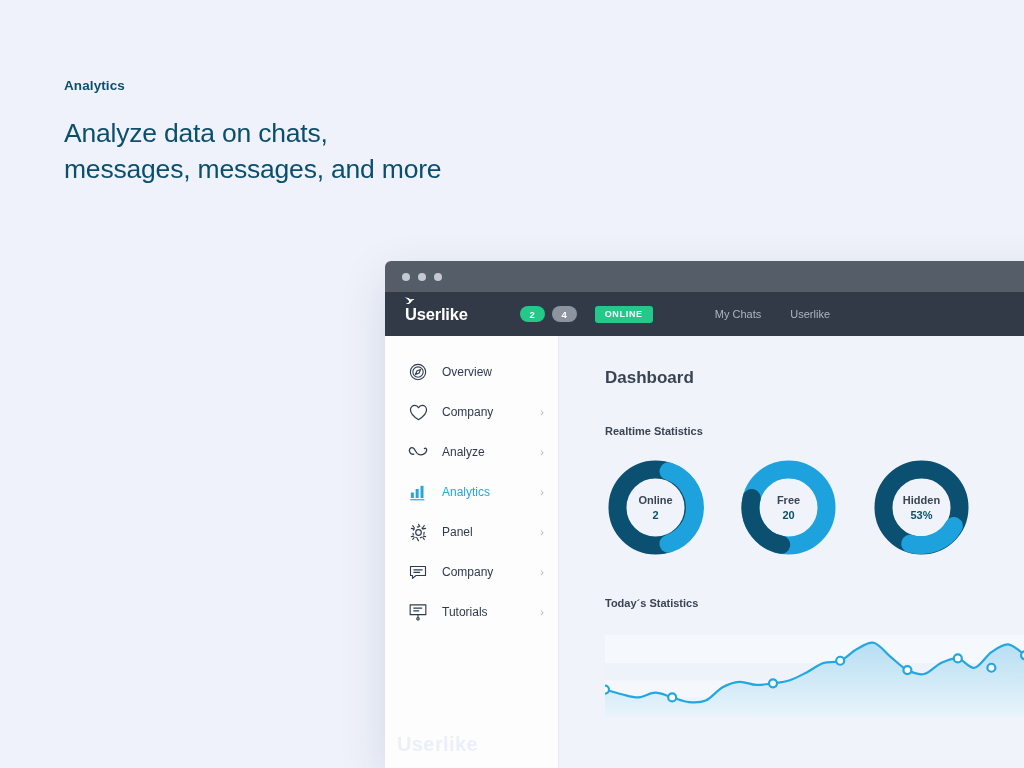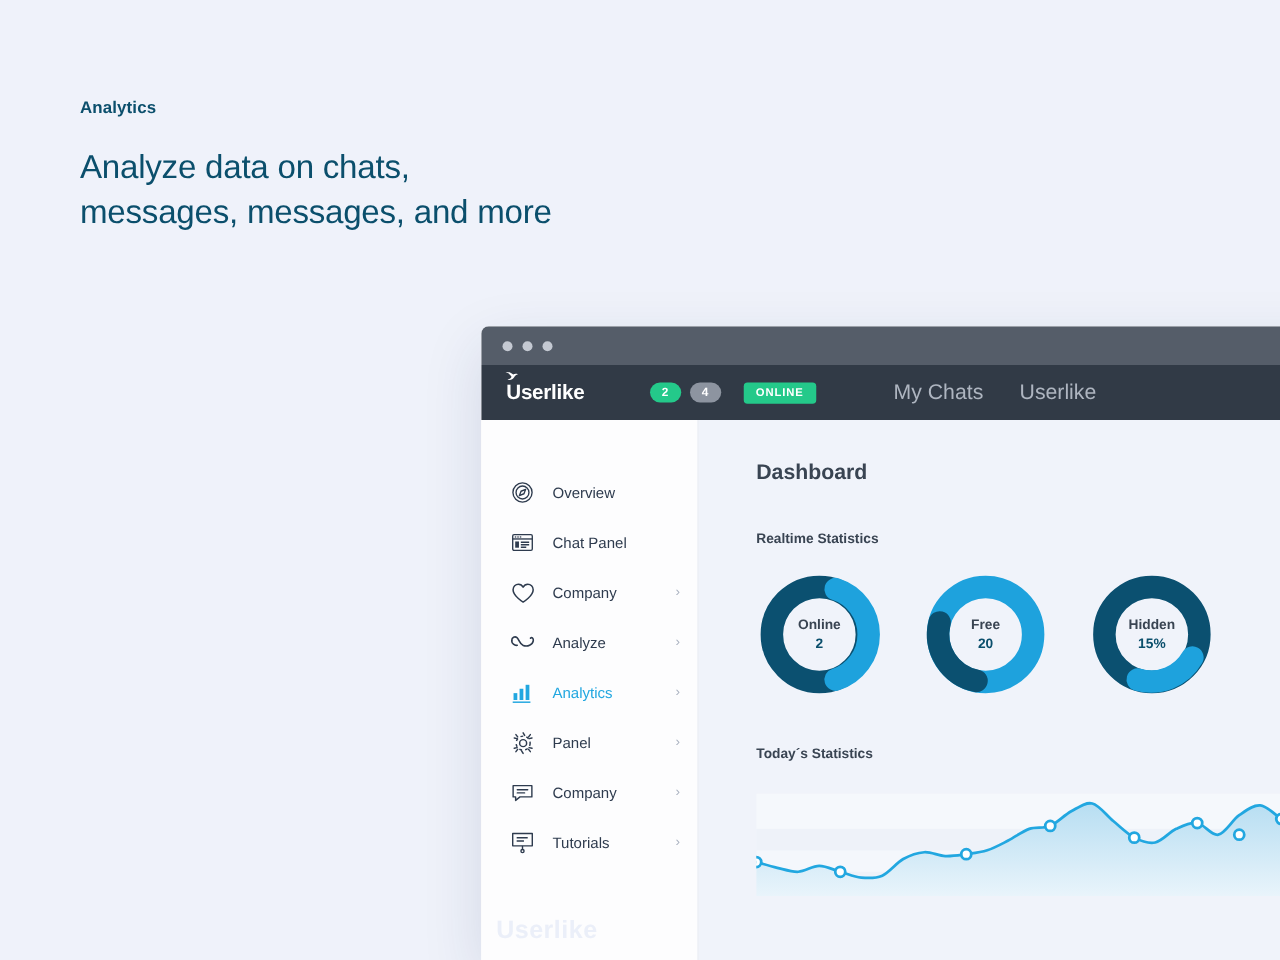--- a/index.html
+++ b/index.html
@@ -124,36 +124,36 @@
     font-weight: bold;
     letter-spacing: 0.7px;
     display: flex;
     align-items: center;
     justify-content: center;
     padding: 0 10px;
     margin-right: 62px;
   }
   .navlink {
     color: #aeb5c0;
-    font-size: 17px;
+    font-size: 11px;
     margin-right: 29px;
     white-space: nowrap;
   }
 
   .body-row {
     display: flex;
     height: 432px;
   }
 
   
   .sidebar {
     width: 174px;
     background: #fdfdfe;
     border-right: 1px solid #e6eaf2;
-    padding-top: 38px;
+    padding-top: 16px;
     box-sizing: border-box;
     position: relative;
   }
   .nav-item {
     display: flex;
     align-items: center;
     height: 40px;
     padding: 0 14px 0 22px;
     box-sizing: border-box;
     position: relative;
@@ -295,35 +295,20 @@
           <svg width="20" height="20" viewBox="0 0 24 24" fill="none" stroke="#2e3b4e" stroke-width="1.3">
             <circle cx="12" cy="12" r="9.2"></circle>
               <circle cx="12" cy="12" r="6.2"></circle>
             <path d="M15 9 L10.6 10.8 L9 15 L13.4 13.2 Z" stroke-linejoin="round"></path>
           </svg>
         </span>
         <span class="nav-label">Overview</span>
         <span class="chev"></span>
       </div>
 
-      <div class="nav-item">
-        <span class="nav-icon">
-          <svg width="20" height="20" viewBox="0 0 24 24" fill="none" stroke="#2e3b4e" stroke-width="1.3">
-            <rect x="2.6" y="4.4" width="18.8" height="15.2" rx="1.3"></rect>
-            <path d="M2.6 8.6 H21.4"></path>
-            <rect x="4.6" y="6.1" width="1.4" height="1.2" fill="#2e3b4e" stroke="none"></rect>
-            <rect x="7" y="6.1" width="1.4" height="1.2" fill="#2e3b4e" stroke="none"></rect>
-            <rect x="9.4" y="6.1" width="1.4" height="1.2" fill="#2e3b4e" stroke="none"></rect>
-            <rect x="5" y="11" width="3.6" height="6" fill="#2e3b4e" stroke="none"></rect>
-            <path d="M10.4 11.8 H18.4 M10.4 14.2 H18.4 M10.4 16.6 H15.6"></path>
-          </svg>
-        </span>
-        <span class="nav-label">Chat Panel</span>
-        <span class="chev"></span>
-      </div>
 
       <div class="nav-item">
         <span class="nav-icon">
           <svg width="21" height="21" viewBox="0 0 24 24" fill="none" stroke="#2e3b4e" stroke-width="1.4">
             <path d="M12 20.2 C12 20.2 2.8 14.6 2.8 8.9 C2.8 5.9 5.1 3.8 7.7 3.8 C9.6 3.8 11.2 4.9 12 6.5 C12.8 4.9 14.4 3.8 16.3 3.8 C18.9 3.8 21.2 5.9 21.2 8.9 C21.2 14.6 12 20.2 12 20.2 Z" stroke-linejoin="round"></path>
           </svg>
         </span>
         <span class="nav-label">Company</span>
         <span class="chev">›</span>
       </div>
@@ -420,21 +405,21 @@
           </div>
         </div>
 
         <div class="donut">
           <svg width="101" height="101" viewBox="0 0 101 101">
             <circle cx="50.5" cy="50.5" r="38" fill="none" stroke="#0b5070" stroke-width="18"></circle>
             <path d="M 39.2 86.7 A 38 38 0 0 0 82.9 69.0" fill="none" stroke="#1ea2dd" stroke-width="18" stroke-linecap="round"></path>
           </svg>
           <div class="donut-label">
             <div class="donut-name">Hidden</div>
-            <div class="donut-value">15%</div>
+            <div class="donut-value">53%</div>
           </div>
         </div>
 
       </div>
 
       <div class="section-title">Today´s Statistics</div>
 
       <div class="chart-wrap">
         <svg id="area-chart" width="420" height="88" viewBox="0 0 420 88" preserveAspectRatio="none">
           <defs>

